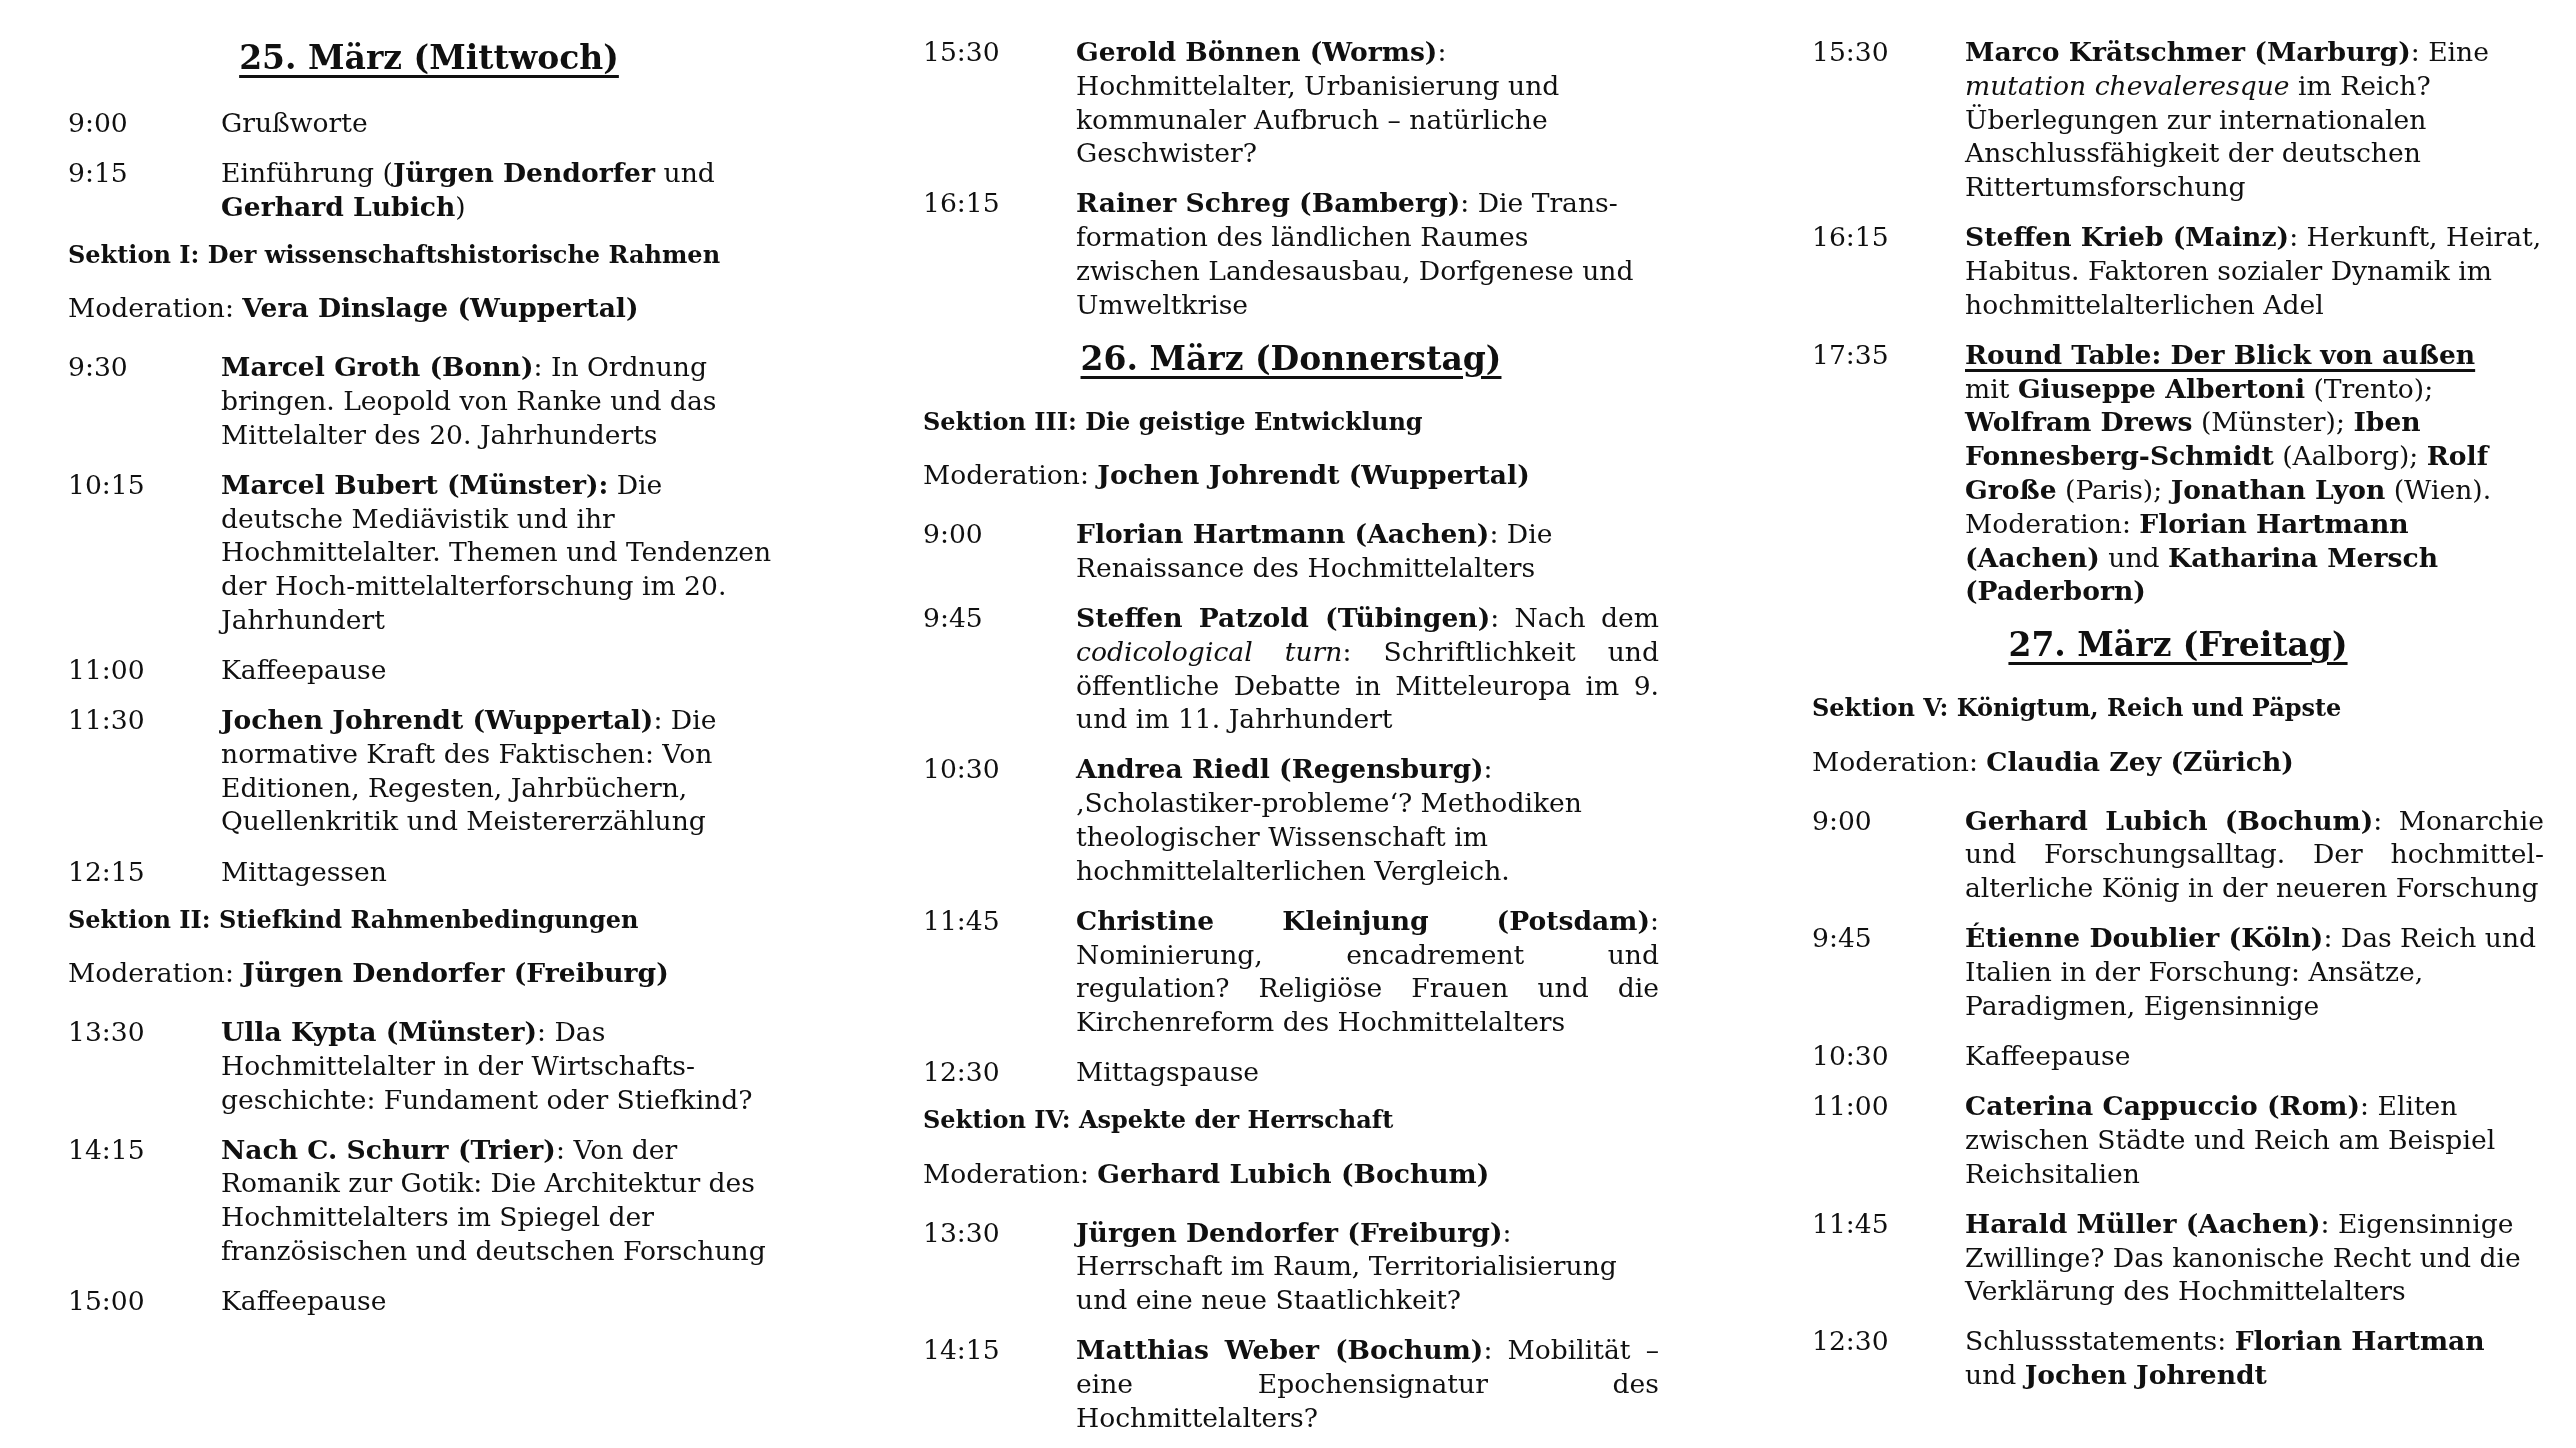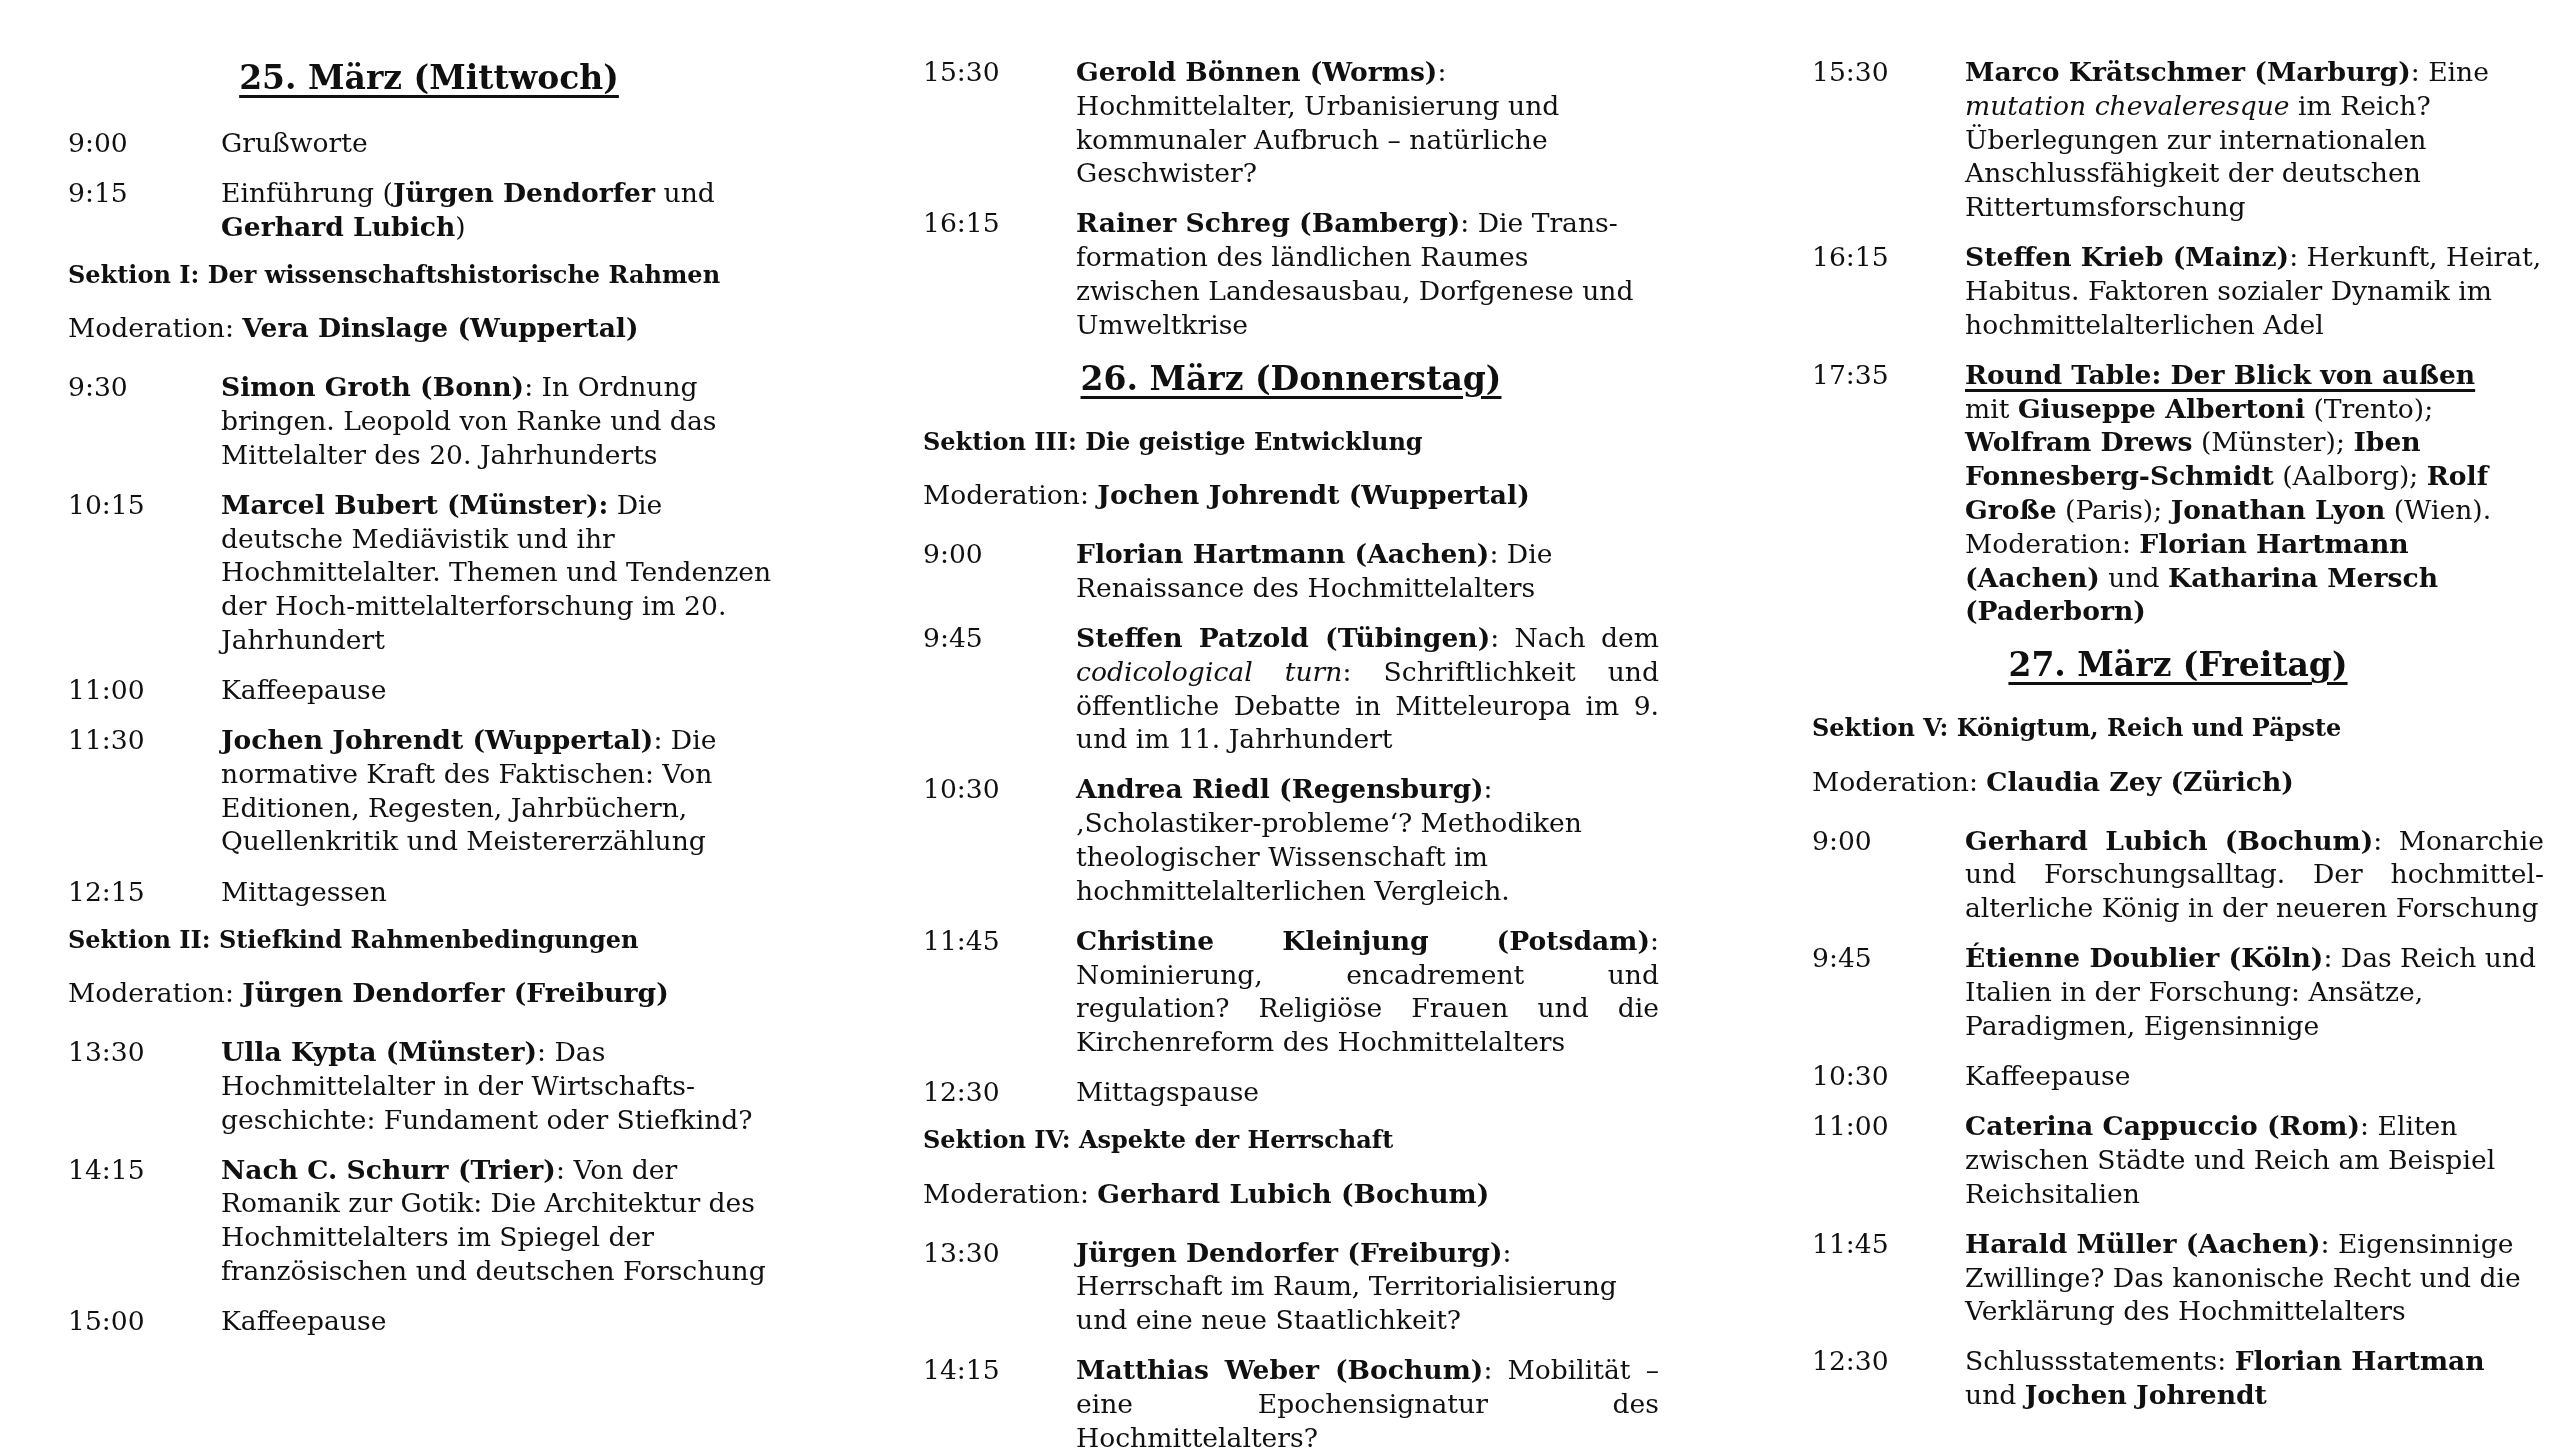--- a/index.html
+++ b/index.html
@@ -6,21 +6,21 @@
   .page{
     position:relative;
     width:2576px;height:1449px;
     background:#ffffff;
     color:#101010;
     font-family:"DejaVu Serif","Liberation Serif",serif;
     font-size:26.6px;
     line-height:1.27;
     overflow:hidden;
   }
-  .col{position:absolute;top:35px;margin-top:20px;}
+  .col{position:absolute;top:35px;}
   #col-0{left:68px;width:722px;}
   #col-1{left:923px;width:736px;}
   #col-2{left:1812px;width:732px;}
 
   .session-row{display:flex;margin:0 0 16.4px 0;}
   .time{flex:0 0 153px;}
   .content{flex:1;}
   .content.justify{text-align:justify;}
 
   .day-title{
@@ -60,21 +60,21 @@
         <div class="content"><span>Grußworte</span></div>
       </div>
       <div class="session-row">
         <div class="time">9:15</div>
         <div class="content"><span>Einführung (</span><b>Jürgen Dendorfer</b><span> und </span><b>Gerhard Lubich</b><span>)</span></div>
       </div>
       <div class="section-heading">Sektion I: Der wissenschaftshistorische Rahmen</div>
       <div class="moderation-line"><span>Moderation: </span><b>Vera Dinslage (Wuppertal)</b></div>
       <div class="session-row">
         <div class="time">9:30</div>
-        <div class="content"><b>Simon Groth (Bonn)</b><span>: In Ordnung bringen. Leopold von Ranke und das Mittelalter des 20. Jahrhunderts</span></div>
+        <div class="content"><b>Marcel Groth (Bonn)</b><span>: In Ordnung bringen. Leopold von Ranke und das Mittelalter des 20. Jahrhunderts</span></div>
       </div>
       <div class="session-row">
         <div class="time">10:15</div>
         <div class="content"><b>Marcel Bubert (Münster):</b><span> Die deutsche Mediävistik und ihr Hochmittelalter. Themen und Tendenzen der Hoch-mittelalterforschung im 20. Jahrhundert</span></div>
       </div>
       <div class="session-row">
         <div class="time">11:00</div>
         <div class="content"><span>Kaffeepause</span></div>
       </div>
       <div class="session-row">

